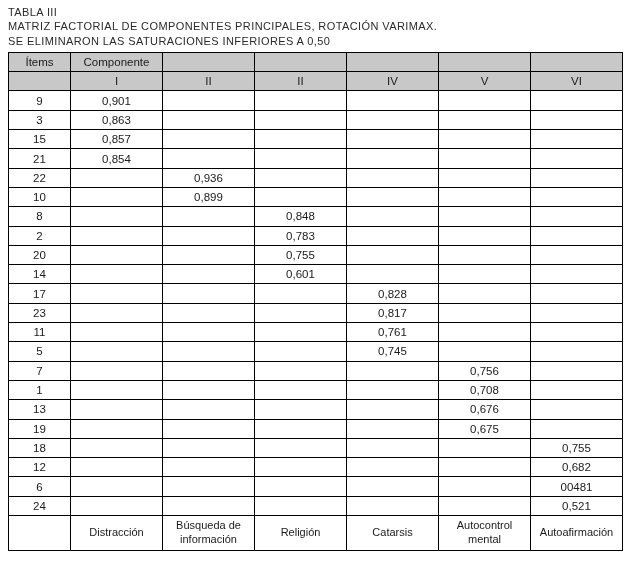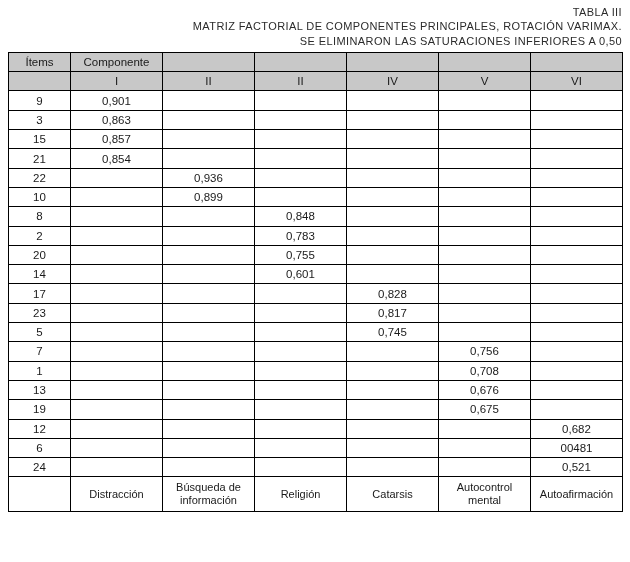--- a/index.html
+++ b/index.html
@@ -11,21 +11,21 @@
     font-family: "Liberation Sans", sans-serif;
     color: #1a1a1a;
   }
   .page {
     box-sizing: border-box;
     width: 630px;
     height: 562px;
     padding: 5px 8px 6px 8px;
   }
   .title-block {
-    text-align: right;
+    text-align: left;
     font-size: 11px;
     line-height: 1.3;
     letter-spacing: 0.4px;
     color: #2b2b2b;
     margin-bottom: 4px;
   }
   .title-block .t-line {
     display: block;
   }
   table.factor-table {
@@ -197,20 +197,29 @@
         <tr>
           <td>23</td>
           <td></td>
           <td></td>
           <td></td>
           <td>0,817</td>
           <td></td>
           <td></td>
         </tr>
         <tr>
+          <td>11</td>
+          <td></td>
+          <td></td>
+          <td></td>
+          <td>0,761</td>
+          <td></td>
+          <td></td>
+        </tr>
+        <tr>
           <td>5</td>
           <td></td>
           <td></td>
           <td></td>
           <td>0,745</td>
           <td></td>
           <td></td>
         </tr>
         <tr>
           <td>7</td>
@@ -240,20 +249,29 @@
           <td></td>
         </tr>
         <tr>
           <td>19</td>
           <td></td>
           <td></td>
           <td></td>
           <td></td>
           <td>0,675</td>
           <td></td>
+        </tr>
+        <tr>
+          <td>18</td>
+          <td></td>
+          <td></td>
+          <td></td>
+          <td></td>
+          <td></td>
+          <td>0,755</td>
         </tr>
         <tr>
           <td>12</td>
           <td></td>
           <td></td>
           <td></td>
           <td></td>
           <td></td>
           <td>0,682</td>
         </tr>

